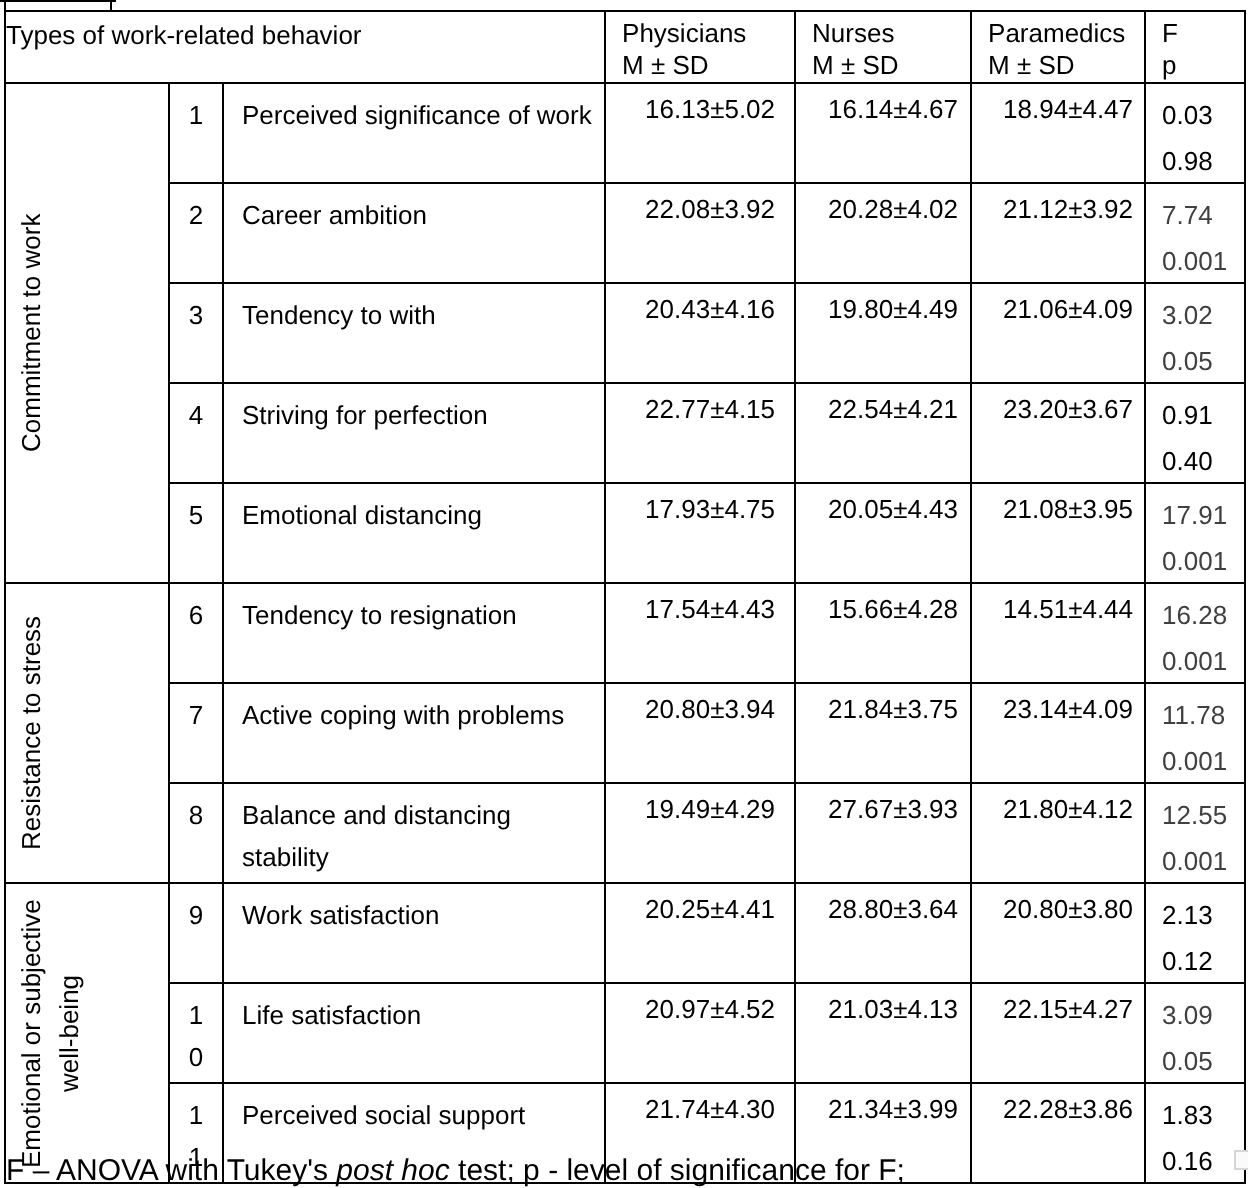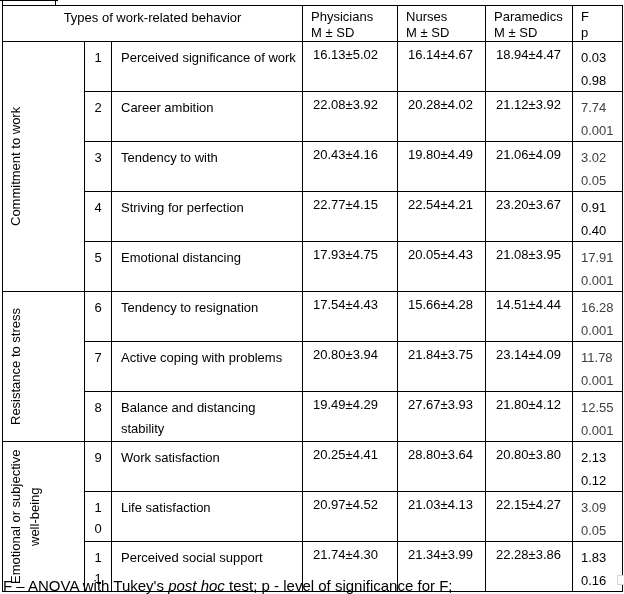--- a/index.html
+++ b/index.html
@@ -16,33 +16,33 @@
   table.anova {
     position:absolute; top:5px; left:2px;
     width:620px; height:570px;
     border-collapse:collapse; table-layout:fixed;
   }
   td, th {
     border:1px solid #000; vertical-align:top;
     font-weight:normal; font-size:13px; padding:0; text-align:left;
   }
   tr.hdr { height:35px; }
-  th.hspan { text-align:center; padding-top:4px; }
+  th.hspan { text-align:left; padding-top:4px; }
   th.hcol  { padding:3px 2px 0 8px; line-height:16px; }
   th.hfp   { padding:3px 2px 0 8px; line-height:16px; }
 
   td.cat { position:relative; }
   .vtext {
     position:absolute; left:3px; top:0; height:100%;
     writing-mode:vertical-rl; transform:rotate(180deg);
     text-align:center; line-height:19px; white-space:normal;
   }
   td.num { text-align:center; padding:5px 8px 0 8px; line-height:21px; word-break:break-all; }
   td.beh { padding:5px 4px 0 9px; line-height:21px; }
-  td.val { padding:5px 0 0 10px; white-space:nowrap; }
+  td.val { padding:5px 0 0 10px; white-space:nowrap;text-align:center; }
   td.fp  { padding:5px 0 0 8px; line-height:21px; }
   td.fp .pv { margin-top:2px; }
   td.fp[data-sig="true"] { color:#404040; }
 
   .footnote {
     position:absolute; top:578px; left:3px; width:610px;
     font-size:15px; line-height:15px;
   }
   .footnote .it { font-style:italic; }
   .handle {

